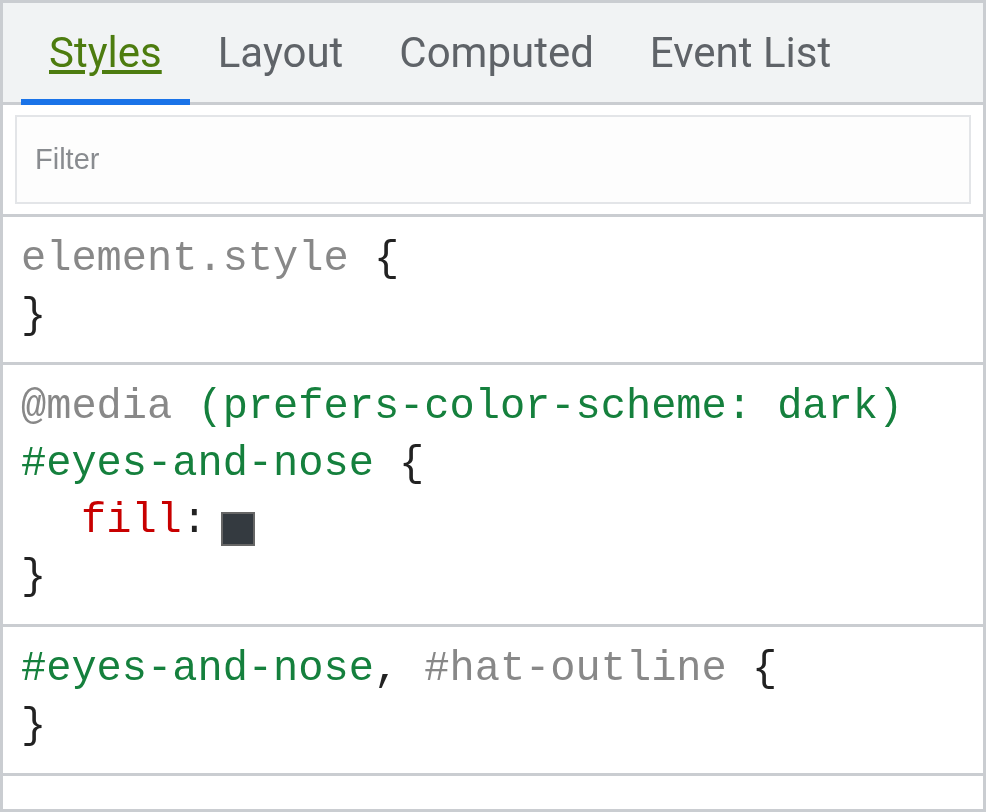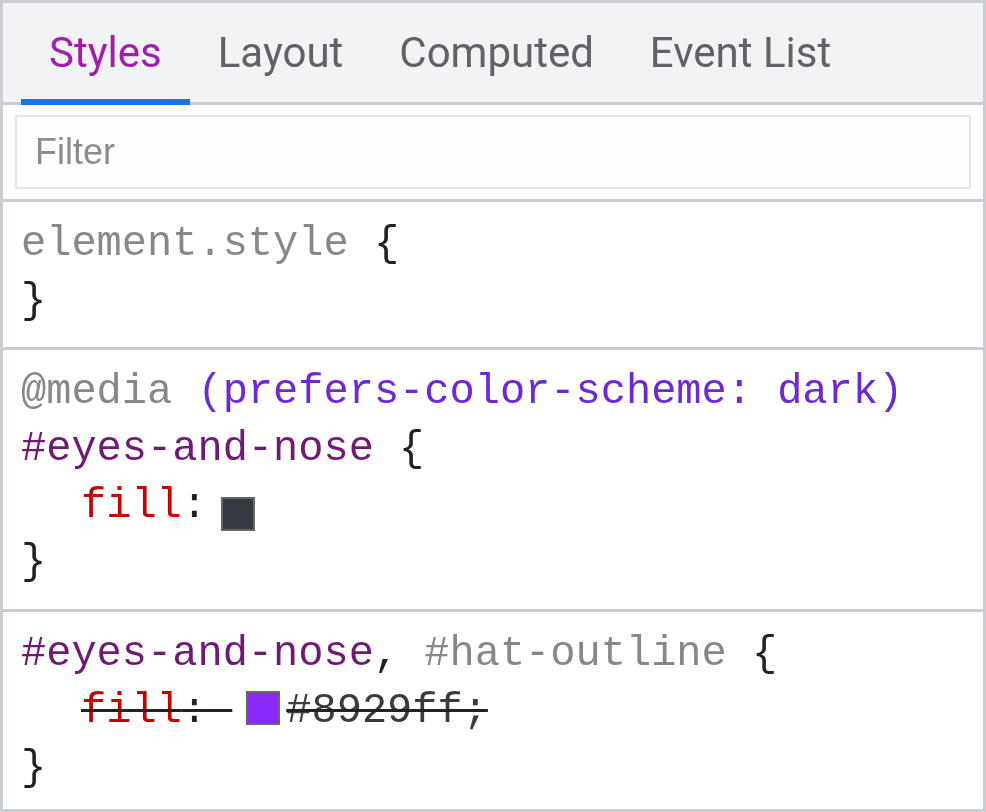--- a/index.html
+++ b/index.html
@@ -28,62 +28,63 @@
     padding: 0 28px;
     display: flex;
     align-items: center;
     font-size: 42px;
     color: #5f6368;
     cursor: pointer;
     white-space: nowrap;
     position: relative;
   }
   .tab.active {
-    color: #a21caf;
+    color: #4d7c0f;
+    text-decoration: underline;
   }
   .tab.active::after {
     content: "";
     position: absolute;
     left: 0;
     right: 0;
     bottom: -3px;
     height: 6px;
     background: #1a73e8;
   }
   .filter-row {
     border-bottom: 3px solid #cacdd1;
     padding: 10px 12px 10px 12px;
     background: #fff;
   }
   .filter-input {
     width: 100%;
     border: 2px solid #e3e5e8;
     background: #fdfdfd;
-    font-size: 36px;
-    padding: 14px 18px;
+    font-size: 29px;
+    padding: 26px 18px;
     color: #202124;
     outline: none;
   }
   .filter-input::placeholder {
     color: #898c90;
   }
   .rules {
     font-family: Menlo, Consolas, "Courier New", monospace;
     font-size: 42px;
     line-height: 1.35;
   }
   .rule-block {
     border-bottom: 3px solid #cacdd1;
     padding: 14px 18px 18px 18px;
     font-family: Liberation Mono, monospace;
   }
   .selector-gray { color: #888; }
-  .selector-dark { color: #701a75; }
+  .selector-dark { color: #15803d; }
   .media-at { color: #888; }
-  .media-query { color: #6d28d9; }
+  .media-query { color: #15803d; }
   .brace { color: #222; }
   .decl-line {
     padding-left: 60px;
     display: flex;
     align-items: flex-end;
     flex-wrap: wrap;
   }
   .prop-name { color: #c80000; }
   .prop-colon { color: #222; }
   .swatch {
@@ -155,25 +156,19 @@
     </div>
 
     <div class="rule-block">
       <div>
         <span class="selector-dark">#eyes-and-nose</span><span class="comma">,</span>
         <span> </span>
         <span class="selector-gray">#hat-outline</span>
         <span> </span>
         <span class="brace">{</span>
       </div>
-      <div class="decl-line">
-        <span class="strike">
-          <span class="prop-name">fill</span><span class="prop-colon">:</span>
-          <span class="swatch" style="background:#8929ff"></span><span class="prop-value">#8929ff;</span>
-        </span>
-      </div>
       <div>
         <span class="brace">}</span>
       </div>
     </div>
 
   </div>
 </div>
 
 </body></html>

